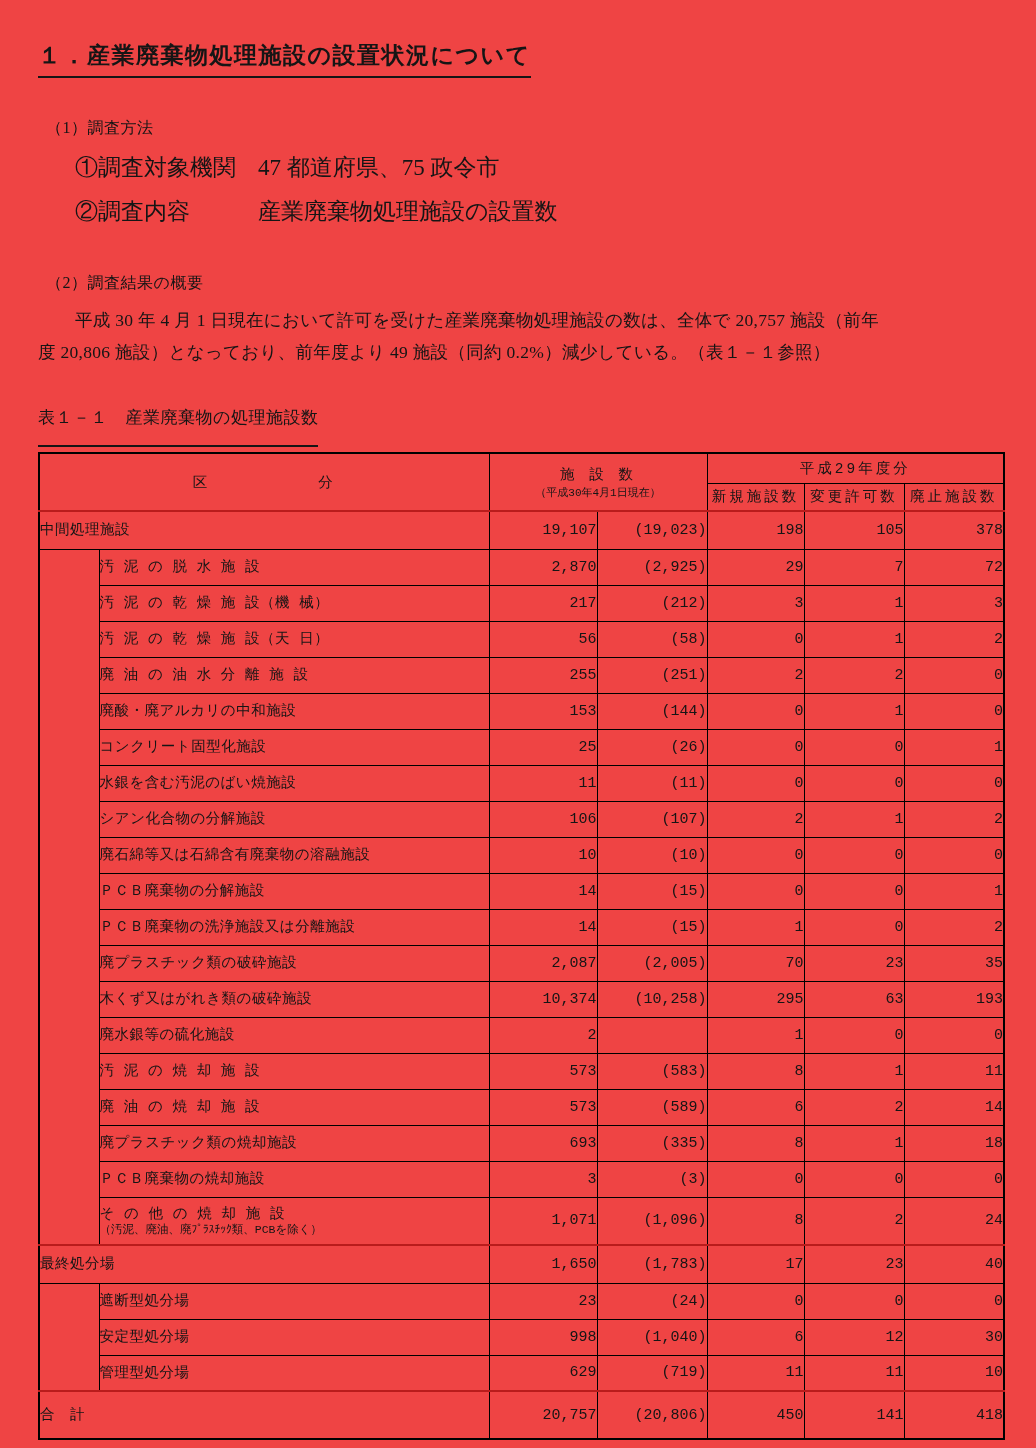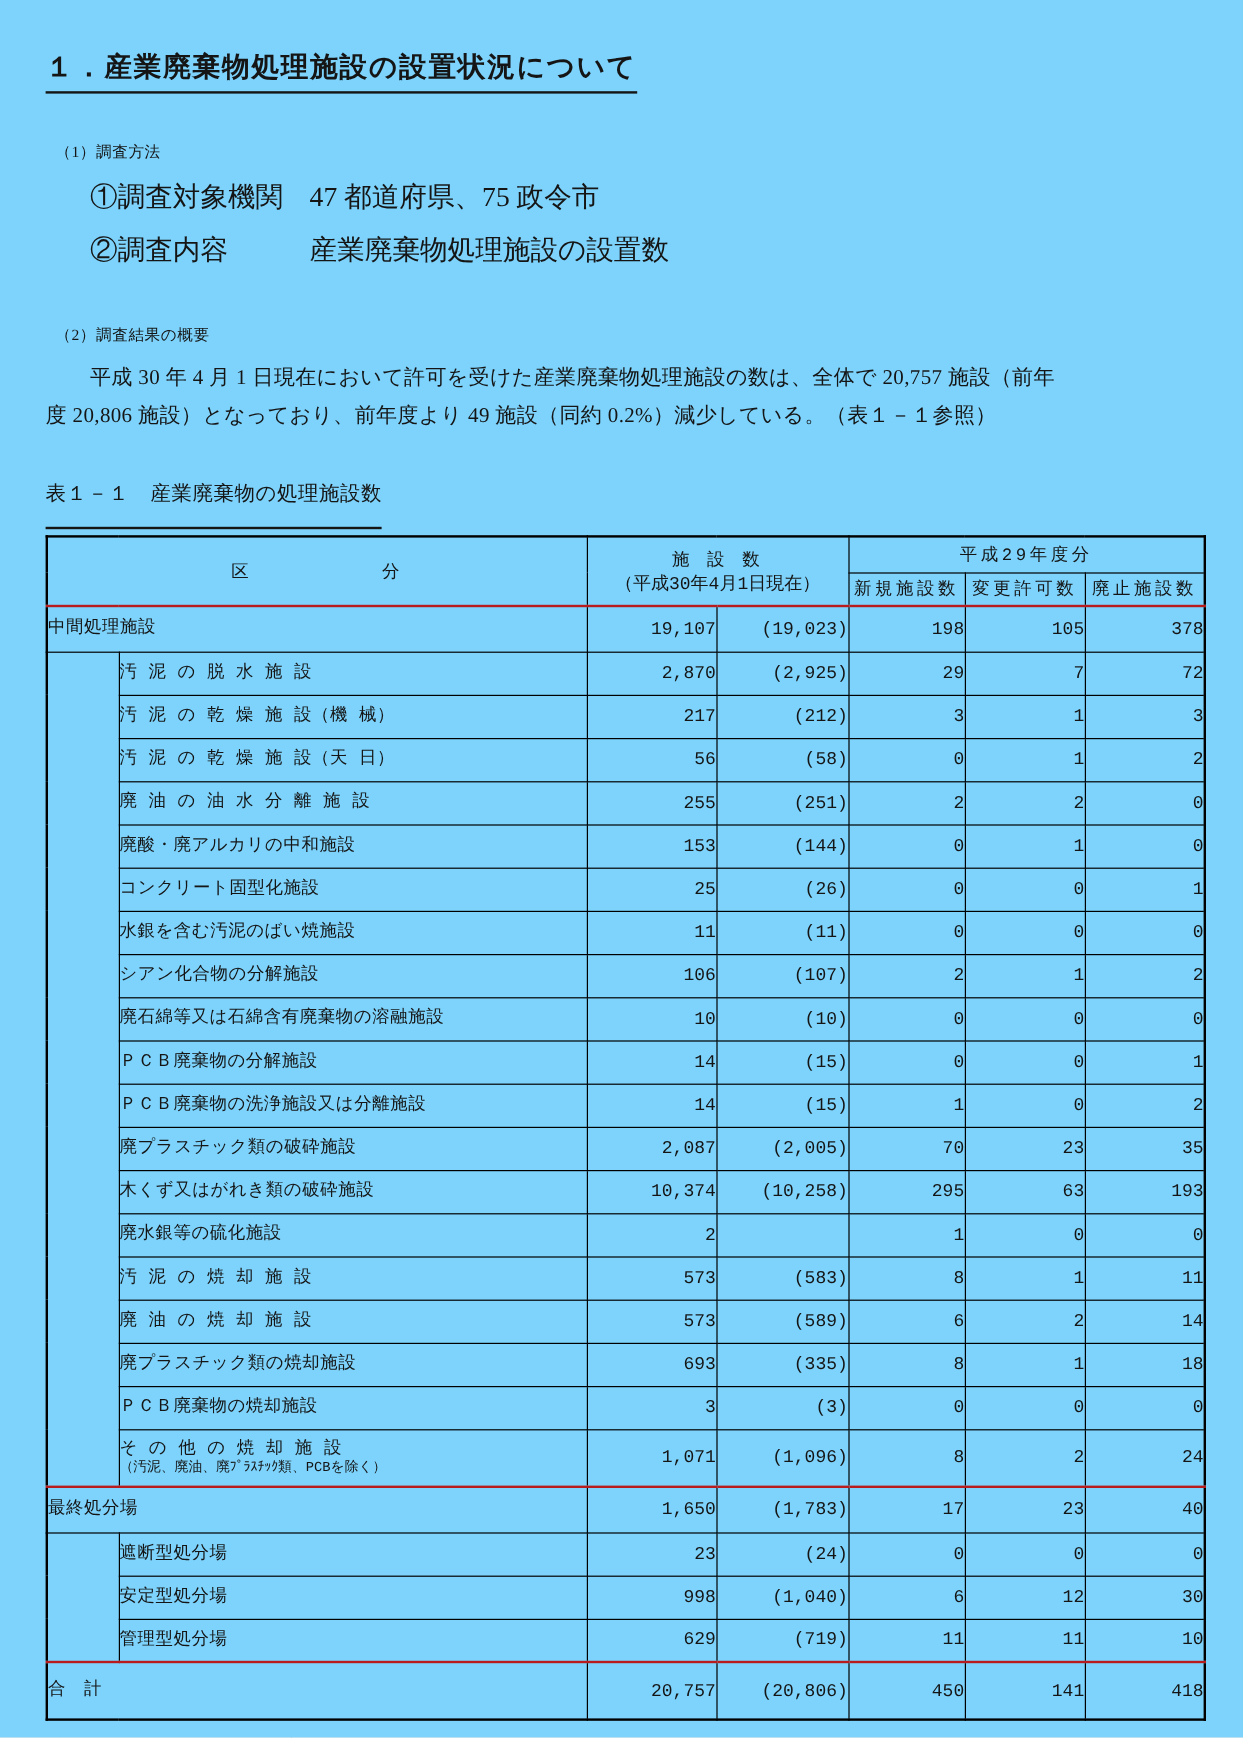--- a/index.html
+++ b/index.html
@@ -1,37 +1,37 @@
 <!DOCTYPE html>
 <html lang="ja"><head>
 <meta charset="utf-8">
 <style>
   html,body { margin:0; padding:0; background:#e8e8e8; }
   .page {
     position:relative;
     width:1036px; height:1448px;
     margin:0 auto;
-    background:#7dd3fc;
+    background:#ef4444;
     box-sizing:border-box;
     padding:40px 33px 0 38px;
     font-family:"Liberation Serif","DejaVu Serif",serif;
     color:#151515;
     overflow:hidden;
   }
   
   .title {
     display:inline-block;
     margin:0;
     font-size:23px;
     font-weight:600;
     letter-spacing:1.5px;
     padding-bottom:5px;
     border-bottom:2.5px solid #151515;
   }
-  .sec-heading { font-size:13px; letter-spacing:0.5px; }
+  .sec-heading { font-size:16px; letter-spacing:0.5px; }
   .sec-heading.first { margin-top:40px; margin-left:8px; }
   .sec-heading.second { margin-top:46px; margin-left:8px; }
   .method-item { margin-top:13px; margin-left:37px; font-size:23px; }
   .method-item .mi-label { display:inline-block; width:183px; }
   .para-line { font-size:17.5px; letter-spacing:0.3px; }
   .para-line.line1 { margin-top:14px; padding-left:37px; }
   .para-line.line2 { margin-top:8px; }
   .caption {
     display:inline-block;
     margin-top:42px;
@@ -53,21 +53,21 @@
   }
   table.facilities td {
     border:1px solid #000;
     padding:0;
     vertical-align:middle;
     overflow:hidden;
   }
   tr.hrowA { height:30px; }
   tr.hrowB { height:28px; }
   td.hcell { text-align:center; font-size:14.5px; letter-spacing:3px; }
-  td.hcell .cnt2 { letter-spacing:0; font-size:15px; margin-top:1px; }
+  td.hcell .cnt2 { letter-spacing:0; font-size:11px; margin-top:1px; }
   td.hb { border-bottom:2.5px solid #000; }
   td.cl2 { border-left:2px solid #000; }
   .catgap { display:inline-block; width:108px; }
 
   tr.r-sub   { height:36px; }
   tr.r-sub2  { height:48px; }
   tr.r-parent{ height:38px; }
   tr.r-total { height:48px; }
   tr.r-parent td, tr.r-total td { border-top:2px solid #b91c1c; }
 

